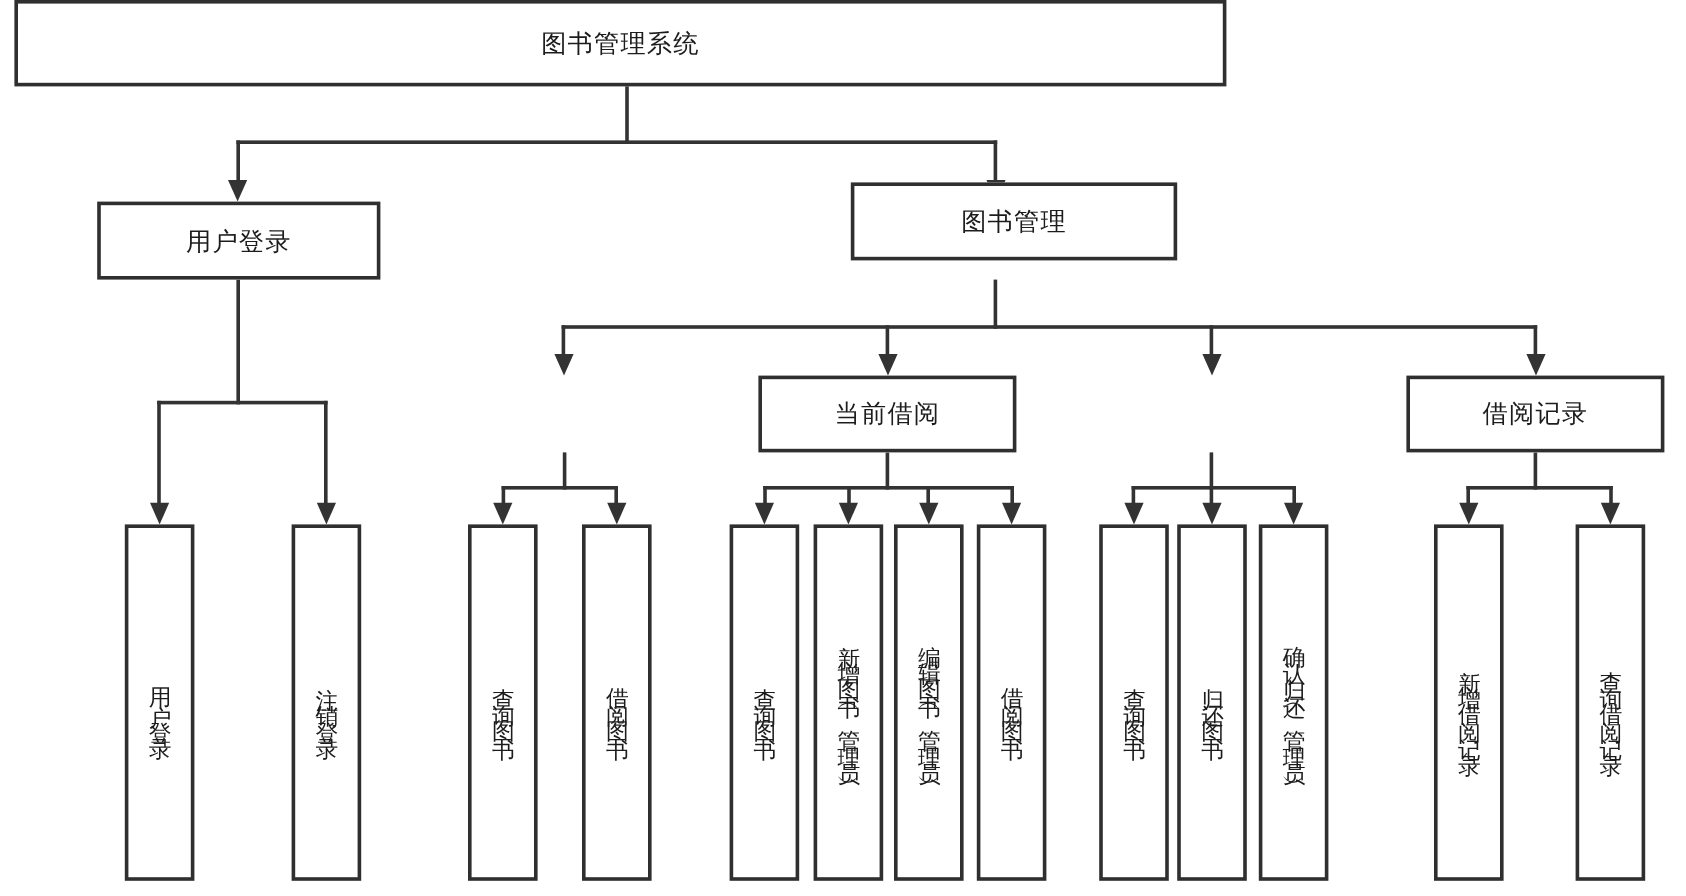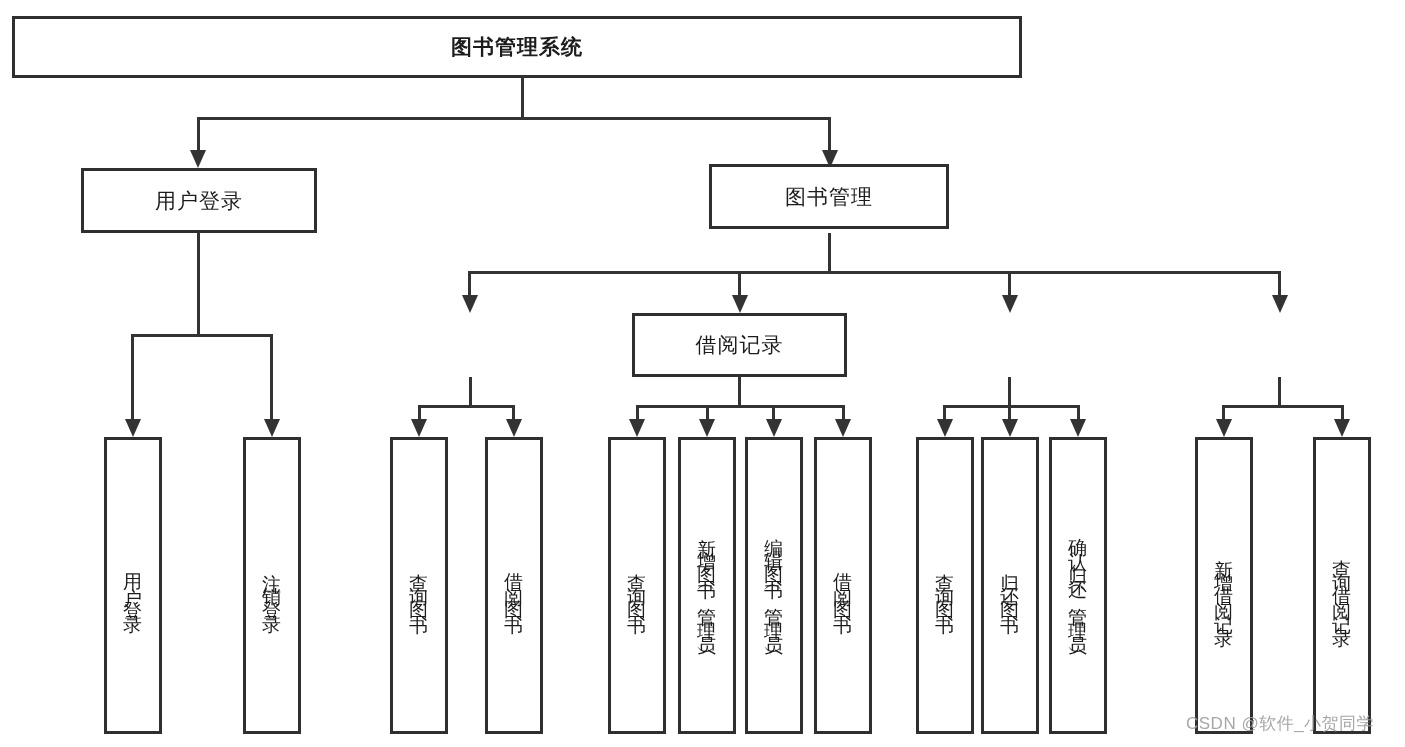--- a/index.html
+++ b/index.html
@@ -36,35 +36,35 @@
     position:absolute;left:1186px;top:712px;z-index:5;
     font-size:17px;color:rgba(160,160,160,0.92);letter-spacing:0.5px;
     white-space:nowrap;
   }
 </style>
 </head>
 <body>
 
 <div id="stage">
 
-  <div class="hbox" style="left:12px;top:16px;width:1010px;height:62px;font-weight:bold;">
+  <div class="hbox" style="left:12px;top:0;width:1010px;height:72px;">
     <span>图书管理系统</span>
   </div>
 
   <div class="cl" style="left:521px;top:67px;width:3px;height:52px;"></div>
   <div class="cl" style="left:197px;top:117px;width:634px;height:3px;"></div>
   <div class="cl" style="left:197px;top:117px;width:3px;height:35px;"></div>
   <div class="arrow" style="left:190px;top:150px;"></div>
   <div class="cl" style="left:828px;top:117px;width:3px;height:35px;"></div>
   <div class="arrow" style="left:822px;top:150px;"></div>
 
   <div class="hbox" style="left:81px;top:168px;width:236px;height:65px;">
     <span>用户登录</span>
   </div>
-  <div class="hbox" style="left:709px;top:164px;width:240px;height:65px;">
+  <div class="hbox" style="left:709px;top:152px;width:272px;height:65px;">
     <span>图书管理</span>
   </div>
 
   <div class="cl" style="left:197px;top:233px;width:3px;height:104px;"></div>
   <div class="cl" style="left:131px;top:334px;width:142px;height:3px;"></div>
   <div class="cl" style="left:131px;top:334px;width:3px;height:86px;"></div>
   <div class="arrow" style="left:125px;top:419px;"></div>
   <div class="cl" style="left:270px;top:334px;width:3px;height:86px;"></div>
   <div class="arrow" style="left:264px;top:419px;"></div>
 
@@ -73,20 +73,23 @@
   <div class="cl" style="left:468px;top:271px;width:3px;height:26px;"></div>
   <div class="arrow" style="left:462px;top:295px;"></div>
   <div class="cl" style="left:738px;top:271px;width:3px;height:26px;"></div>
   <div class="arrow" style="left:732px;top:295px;"></div>
   <div class="cl" style="left:1008px;top:271px;width:3px;height:26px;"></div>
   <div class="arrow" style="left:1002px;top:295px;"></div>
   <div class="cl" style="left:1278px;top:271px;width:3px;height:26px;"></div>
   <div class="arrow" style="left:1272px;top:295px;"></div>
 
   <div class="hbox" style="left:632px;top:313px;width:215px;height:64px;">
+    <span>当前借阅</span>
+  </div>
+  <div class="hbox" style="left:1172px;top:313px;width:215px;height:64px;">
     <span>借阅记录</span>
   </div>
 
   <div class="cl" style="left:469px;top:377px;width:3px;height:31px;"></div>
   <div class="cl" style="left:418px;top:405px;width:97px;height:3px;"></div>
   <div class="cl" style="left:418px;top:405px;width:3px;height:16px;"></div>
   <div class="arrow" style="left:411px;top:419px;"></div>
   <div class="cl" style="left:512px;top:405px;width:3px;height:16px;"></div>
   <div class="arrow" style="left:506px;top:419px;"></div>
 
@@ -154,15 +157,14 @@
     <span class="vtext">确认归还（管理员）</span>
   </div>
 
   <div class="vbox" style="left:1195px;">
     <span class="vtext">新增借阅记录</span>
   </div>
   <div class="vbox" style="left:1313px;">
     <span class="vtext">查询借阅记录</span>
   </div>
 
-  <div class="watermark">CSDN @软件_小贺同学</div>
 
 </div>
 
 </body></html>

